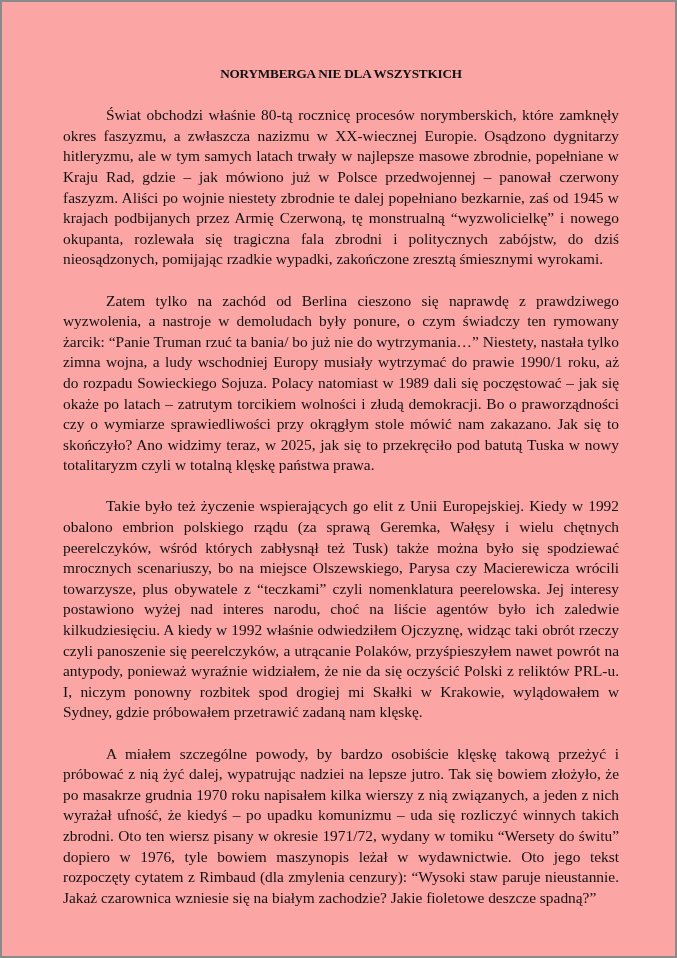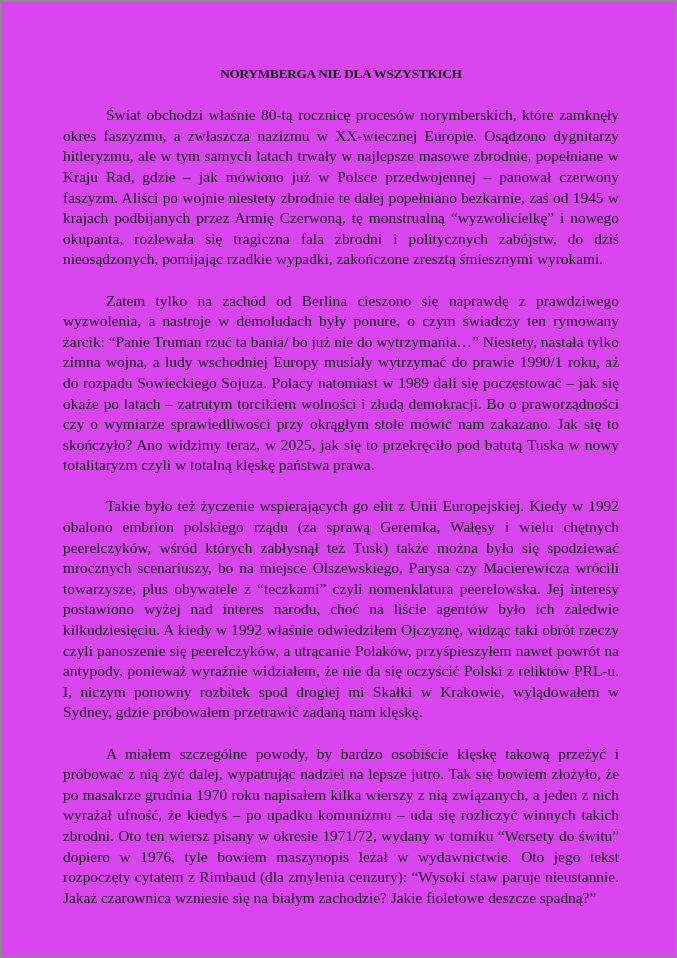--- a/index.html
+++ b/index.html
@@ -2,21 +2,21 @@
 <html><head>
 <meta charset="utf-8">
 <style>
   html, body { margin: 0; padding: 0; background: #ffffff; }
   body { width: 677px; height: 958px; overflow: hidden; }
   .page {
     position: relative;
     width: 677px; height: 958px;
     box-sizing: border-box;
     border: 2px solid #8a8a8a;
-    background: #d946ef;
+    background: #fca5a5;
   }
   .content {
     position: absolute;
     left: 61px; top: 62px;
     width: 556px;
     font-family: "Liberation Serif", "DejaVu Serif", serif;
     font-size: 15.4px;
     line-height: 20.6px;
     color: #111111;
   }

